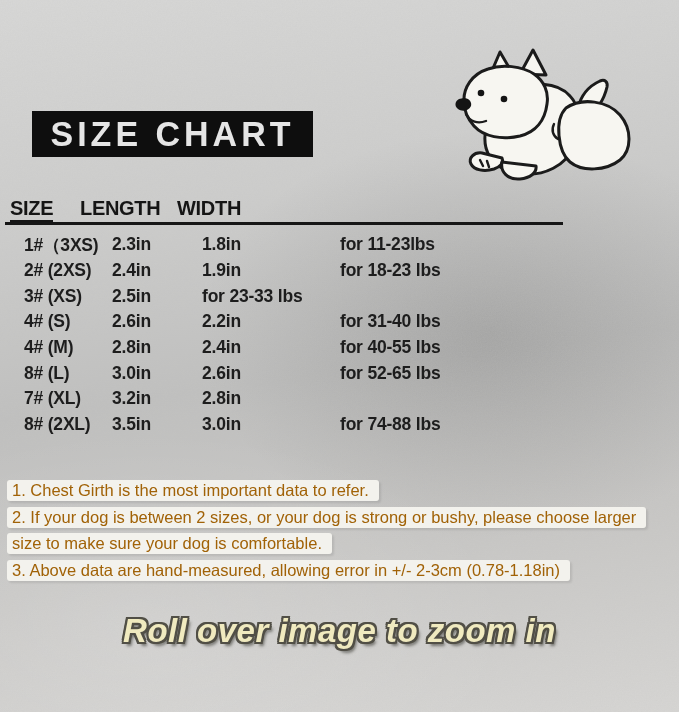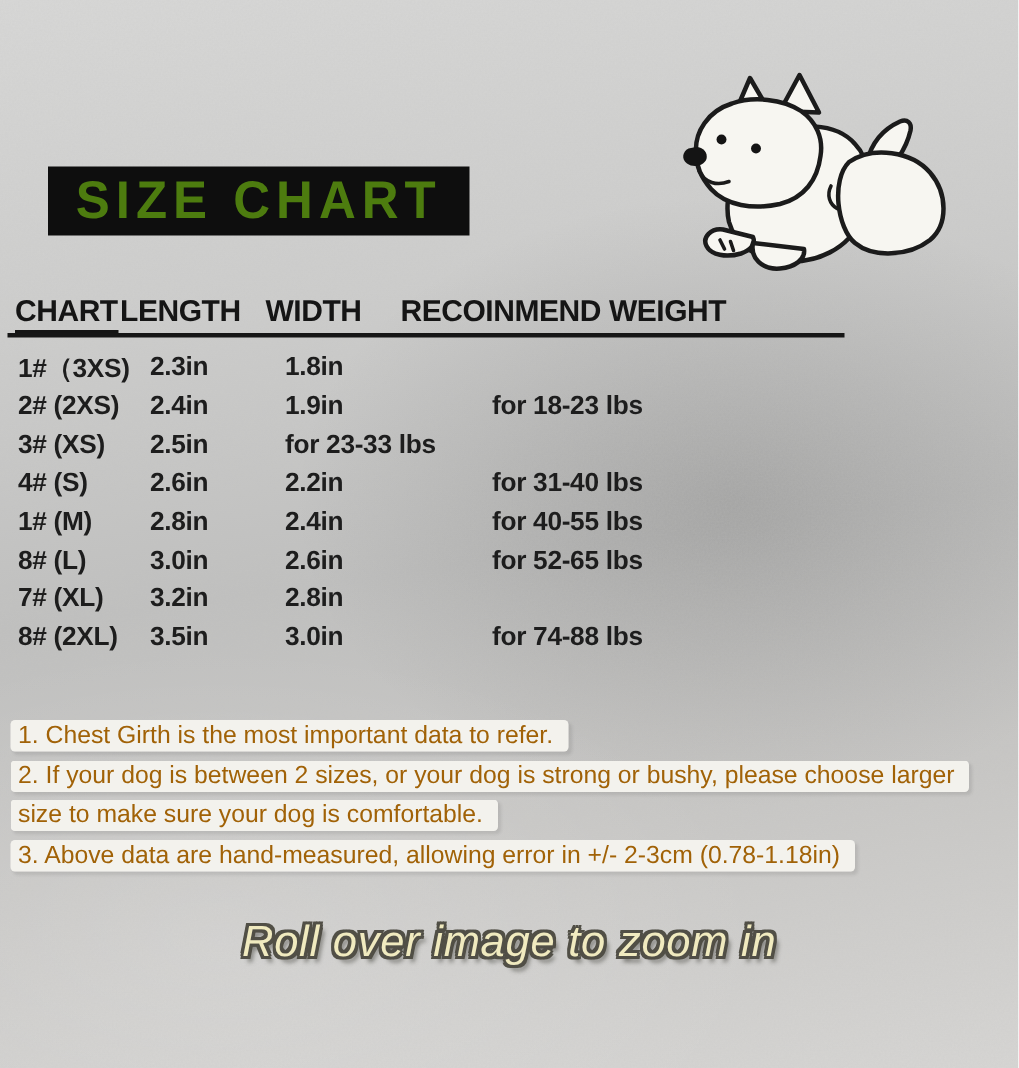--- a/index.html
+++ b/index.html
@@ -10,21 +10,21 @@
     font-family:"Liberation Sans","DejaVu Sans",sans-serif;
     background:
       radial-gradient(ellipse 430px 300px at 72% 47%, rgba(50,50,50,0.20), rgba(50,50,50,0) 68%),
       radial-gradient(ellipse 520px 280px at 22% 88%, rgba(255,255,255,0.18), rgba(255,255,255,0) 70%),
       linear-gradient(172deg,#d8d8d7 0%,#cdcdcc 28%,#bfbfbe 52%,#c7c6c4 74%,#d7d6d4 100%);
   }
   .texture{position:absolute;left:0;top:0;pointer-events:none;}
 
   .title-box{
     position:absolute;left:32px;top:111px;width:281px;height:46px;
-    background:#0e0e0e;color:#4d7c0f;
+    background:#0e0e0e;color:#e5e5e5;
     display:flex;align-items:center;justify-content:center;
   }
   .title-box span{
     font-size:34px;font-weight:bold;letter-spacing:4px;
     transform:scaleY(1.04);white-space:nowrap;
   }
 
   .subtitle{
     position:absolute;left:37px;top:163px;
     font-size:13px;font-weight:bold;color:#1d1d1d;
@@ -39,21 +39,21 @@
   .th-width{left:177px;}
   .th-weight{left:267px;}
   .header-rule{
     position:absolute;left:5px;top:222px;width:558px;height:3px;
     background:#161616;
   }
 
   .tbody{position:absolute;left:0;top:232px;width:679px;}
   .tr{
     display:grid;grid-template-columns:88px 90px 138px auto;
-    padding-left:12px;height:25.7px;align-items:center;
+    padding-left:24px;height:25.7px;align-items:center;
     font-size:17.5px;font-weight:bold;color:#1d1d1d;
     letter-spacing:-0.2px;white-space:nowrap;
   }
 
   .notes{
     position:absolute;left:7px;top:477px;width:655px;
     font-size:16.5px;color:#a16207;line-height:26px;
   }
   .note{margin-bottom:1px;}
   .strip{
@@ -61,21 +61,21 @@
     padding:1px 10px 2px 5px;
     border-radius:3px;
     box-decoration-break:clone;
     -webkit-box-decoration-break:clone;
     box-shadow:2px 2px 2px rgba(60,60,60,0.12);
   }
 
   .zoom-hint{
     position:absolute;left:0;top:612px;width:679px;
     text-align:center;
-    font-size:29px;font-weight:normal;font-style:italic;
+    font-size:33px;font-weight:bold;font-style:italic;
     letter-spacing:0.5px;
     color:#f0eabf;
     text-shadow:
       -2px -2px 0 #514f46, 2px -2px 0 #514f46,
       -2px 2px 0 #514f46, 2px 2px 0 #514f46,
       -2px 0 0 #514f46, 2px 0 0 #514f46,
       0 -2px 0 #514f46, 0 2px 0 #514f46,
       3px 4px 3px rgba(40,40,32,0.55);
   }
 
@@ -123,52 +123,52 @@
 
     <path class="detail" d="M16,70 C20,78 28,80 36,77"></path>
   </svg>
 
   <div class="title-box">
     <span>SIZE CHART</span>
   </div>
 
 
   <div class="thead">
-    <span class="th th-size">CHART</span>
+    <span class="th th-size">SIZE</span>
     <span class="th th-length">LENGTH</span>
     <span class="th th-width">WIDTH</span>
-    <span class="th th-weight">RECOINMEND WEIGHT</span>
   </div>
   <div class="header-rule"></div>
 
   <div class="tbody">
     <div class="tr">
       <span>1#（3XS)</span>
       <span>2.3in</span>
       <span>1.8in</span>
+      <span>for 11-23lbs</span>
     </div>
     <div class="tr">
       <span>2# (2XS)</span>
       <span>2.4in</span>
       <span>1.9in</span>
       <span>for 18-23 lbs</span>
     </div>
     <div class="tr">
       <span>3# (XS)</span>
       <span>2.5in</span>
       <span>for 23-33 lbs</span>
     </div>
     <div class="tr">
       <span>4# (S)</span>
       <span>2.6in</span>
       <span>2.2in</span>
       <span>for 31-40 lbs</span>
     </div>
     <div class="tr">
-      <span>1# (M)</span>
+      <span>4# (M)</span>
       <span>2.8in</span>
       <span>2.4in</span>
       <span>for 40-55 lbs</span>
     </div>
     <div class="tr">
       <span>8# (L)</span>
       <span>3.0in</span>
       <span>2.6in</span>
       <span>for 52-65 lbs</span>
     </div>

